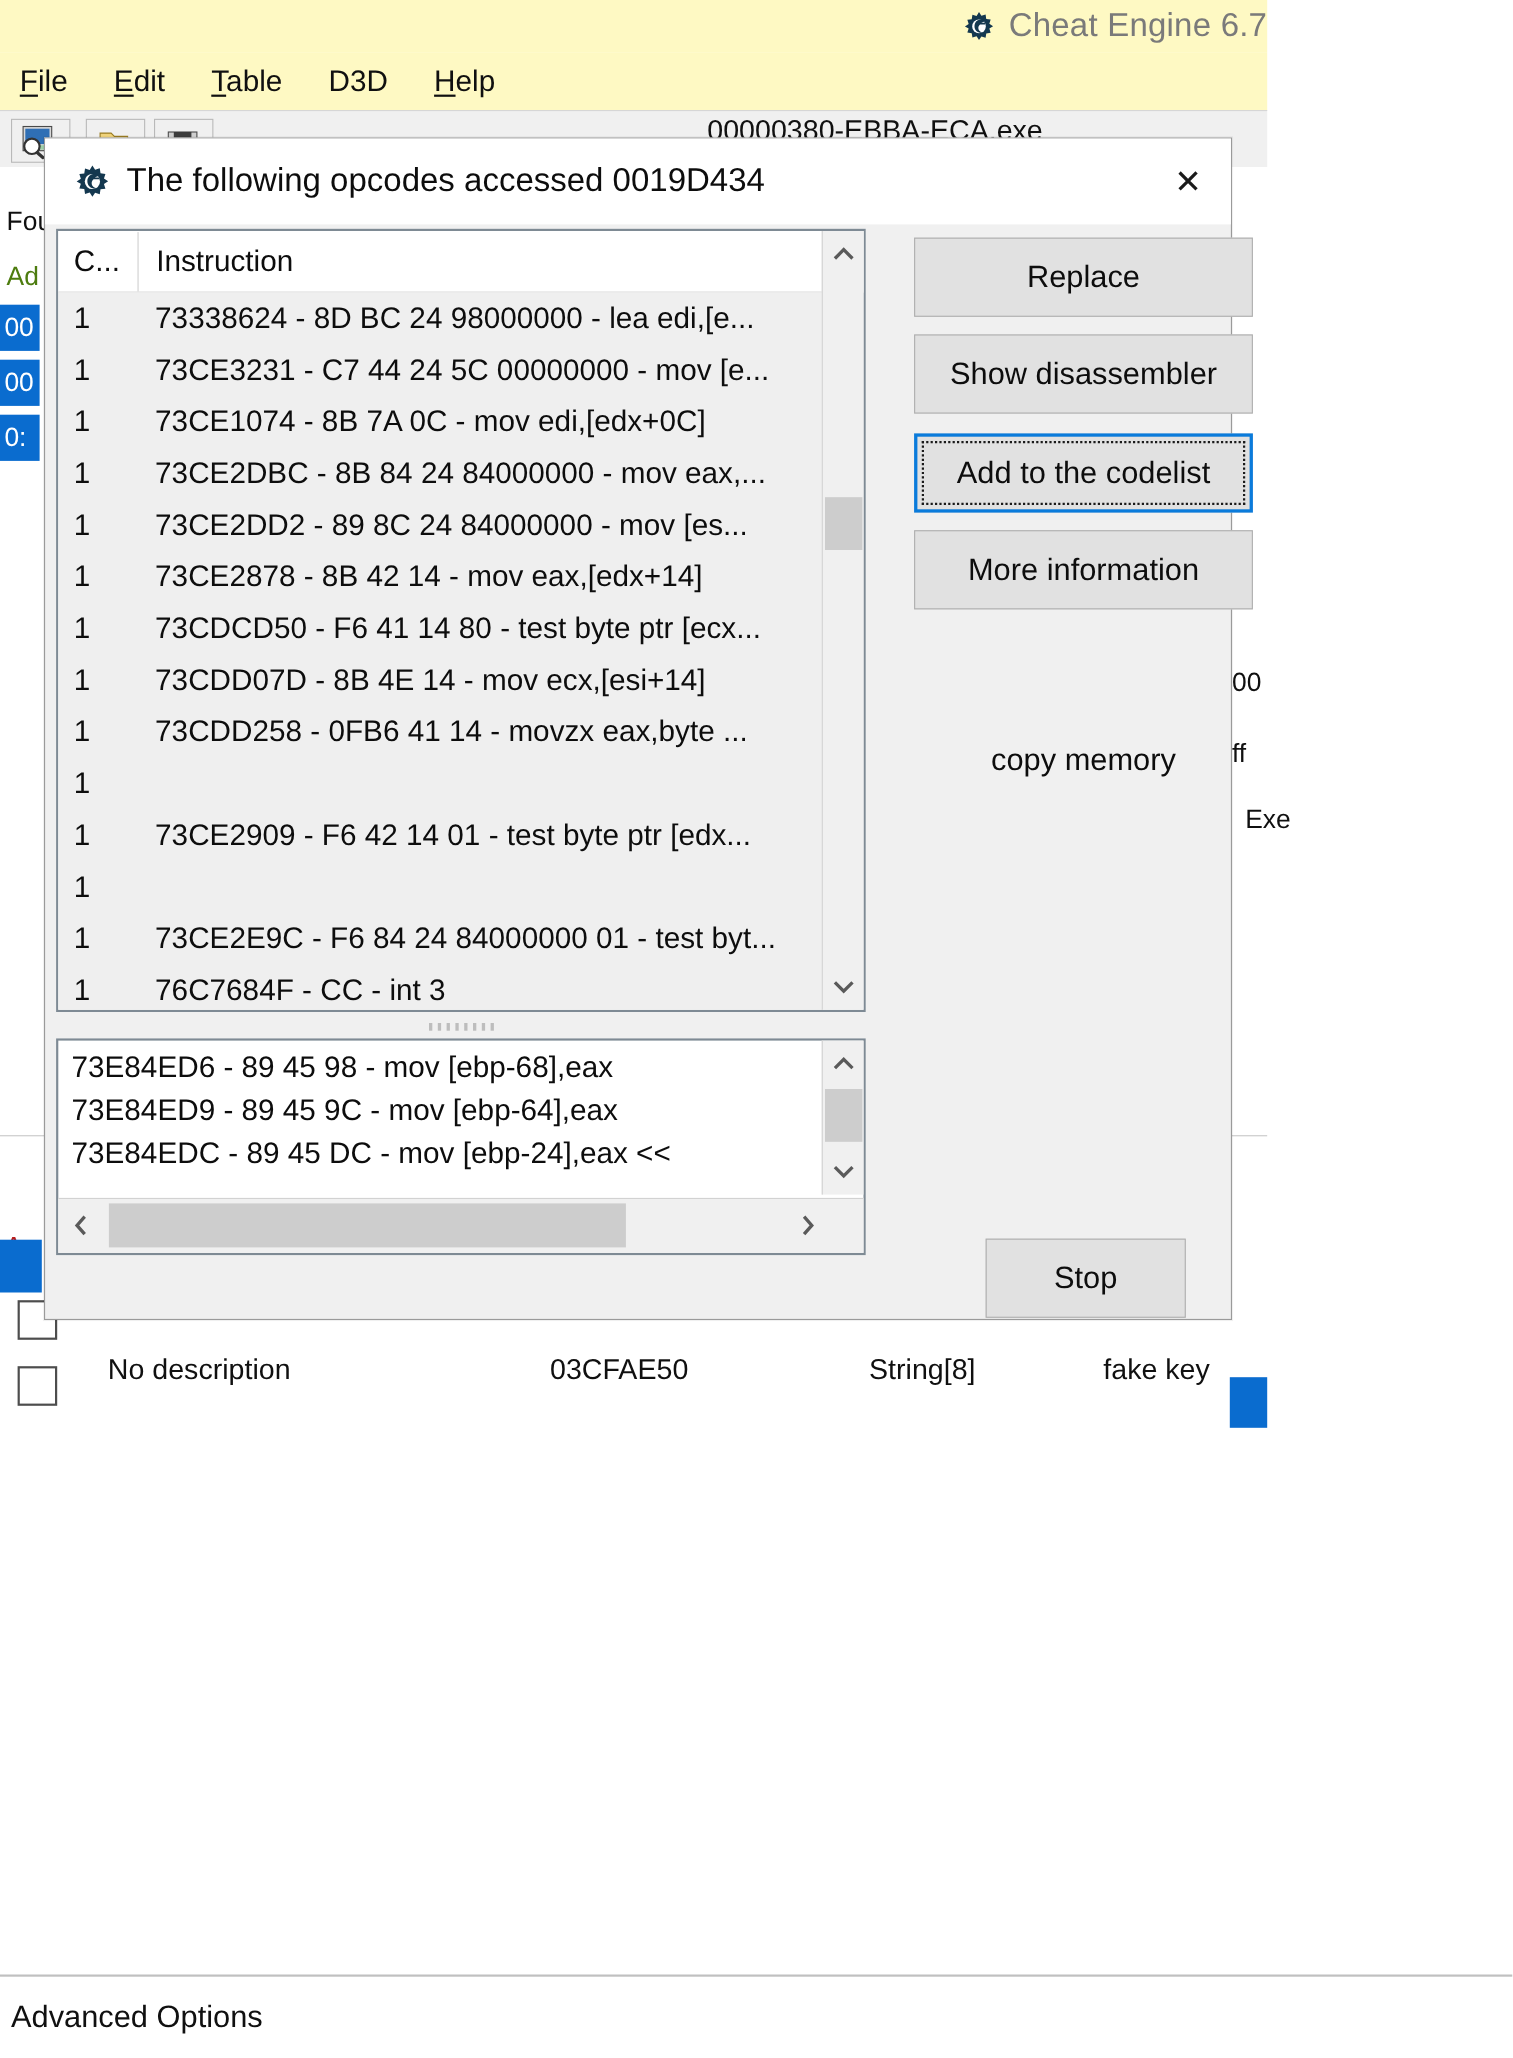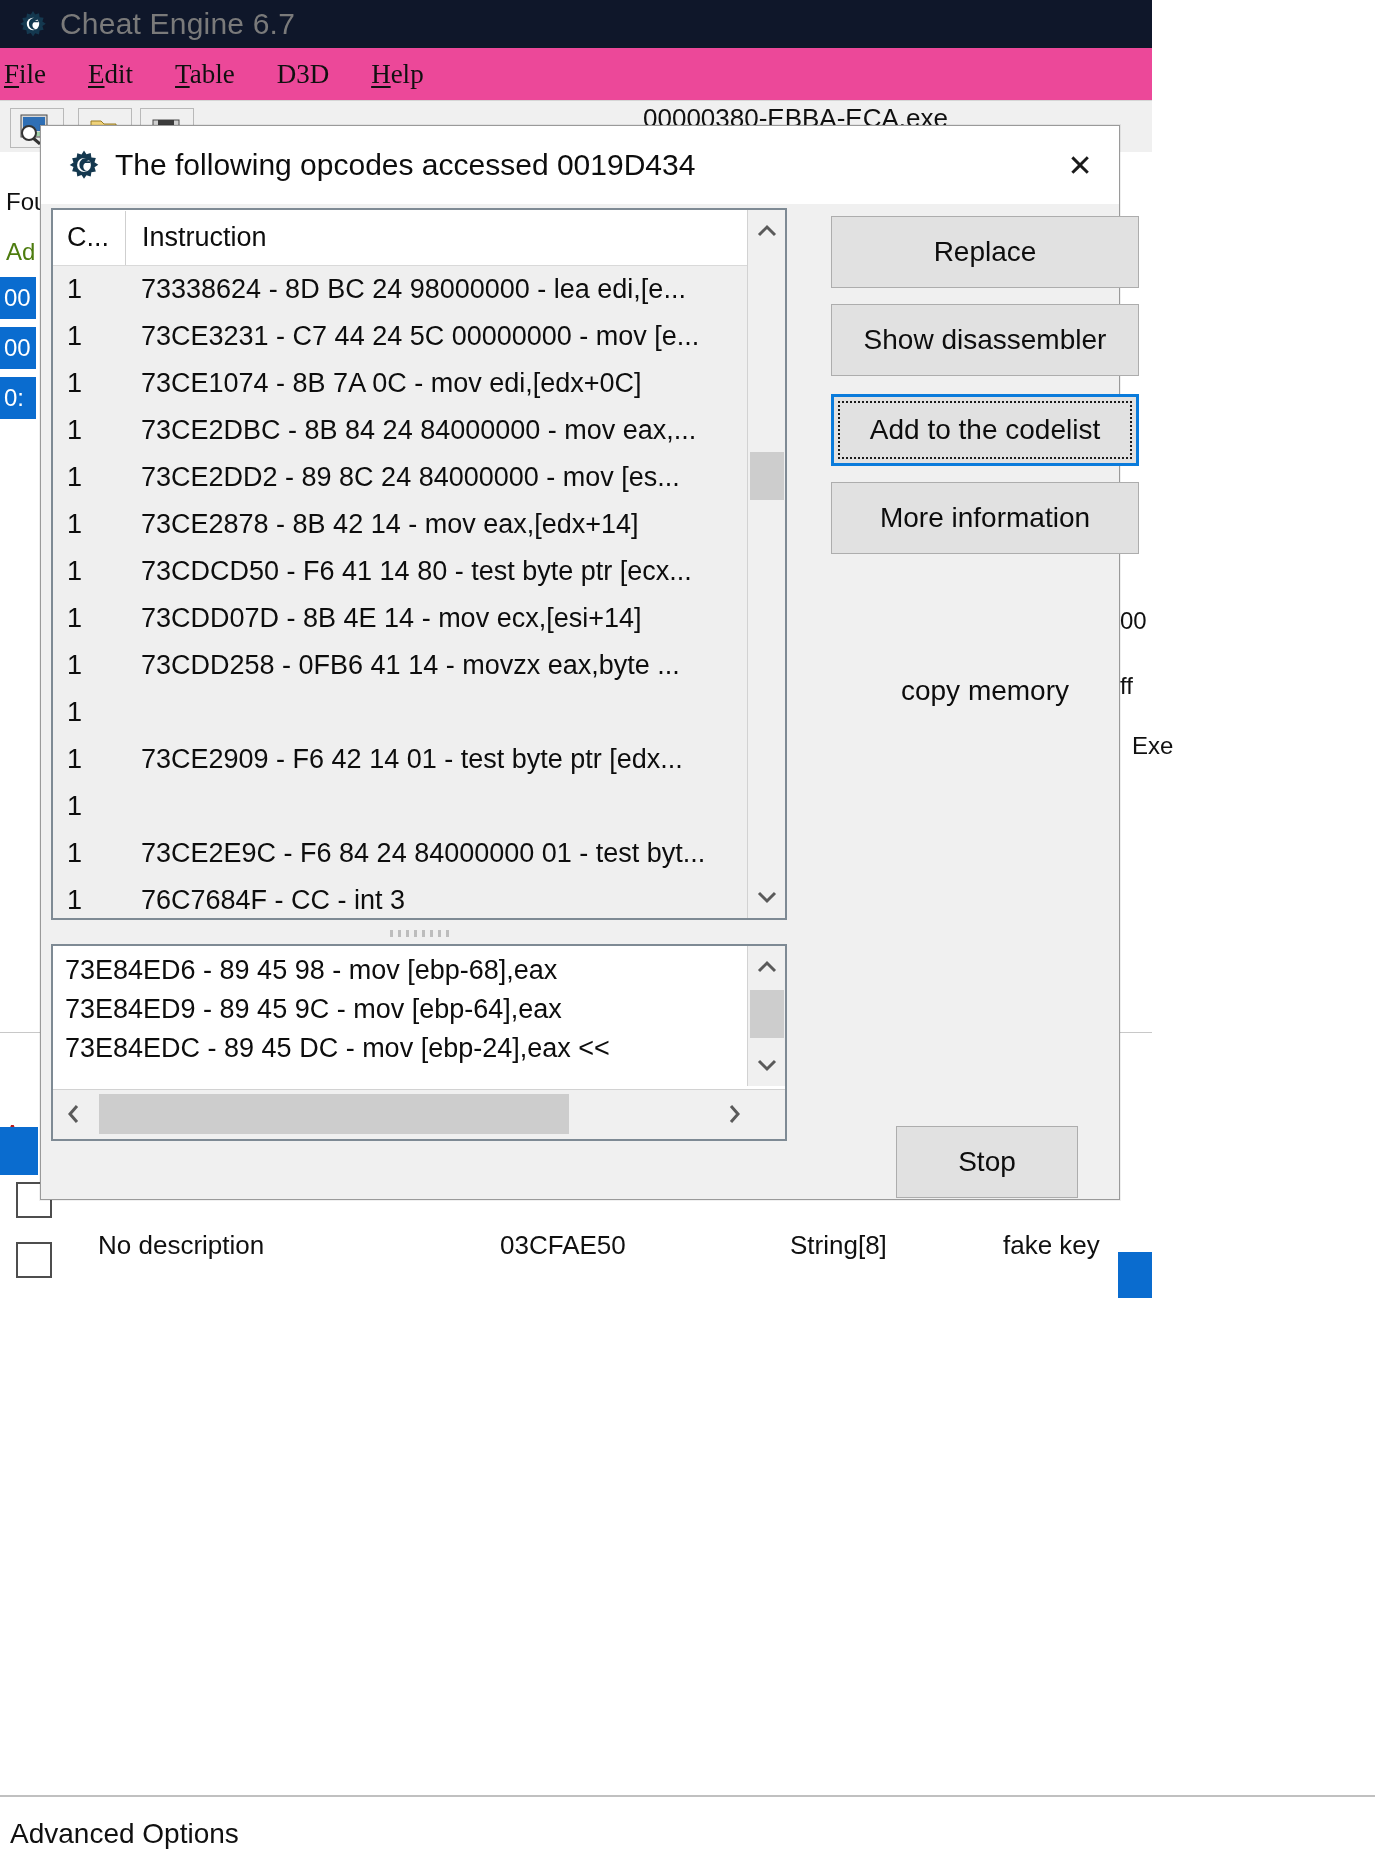--- a/index.html
+++ b/index.html
@@ -9,31 +9,31 @@
     background: #ffffff;
     font-family: "Liberation Sans", sans-serif;
     overflow: hidden;
   }
 
   #root { position: relative; width: 1375px; height: 1871px; background:#ffffff; }
 
   
   .ce-titlebar {
     position:absolute; left:0; top:0; width:1152px; height:48px;
-    background:#0f172a;
-    display:flex; align-items:center; gap:10px; padding-left:16px;
+    background:#fef9c3;
+    display:flex; align-items:center; gap:10px; padding-left:1px;justify-content:flex-end;
   }
   .ce-title-text {
     font-size:30px; color:#7a7a7a; letter-spacing:0.2px;
   }
   .ce-logo { width:34px; height:34px; position:relative; flex:0 0 auto; }
 
   .ce-menubar {
     position:absolute; left:0; top:48px; width:1152px; height:52px;
-    background:#ec4899; display:flex; align-items:center; gap:34px;font-family:Liberation Serif, serif;
+    background:#fef9c3; display:flex; align-items:center; padding-left:14px; gap:34px;
   }
   .ce-menu-item { font-size:27px; color:#101010; padding:2px 4px; }
   .ce-menu-item u { text-decoration: underline; text-underline-offset:3px; }
 
   .ce-toolbar {
     position:absolute; left:0; top:100px; width:1152px; height:52px;
     background:#f0f0f0; border-top:1px solid #d6d6d6;
   }
   .tb-btn {
     position:absolute; top:7px; width:54px; height:40px;

